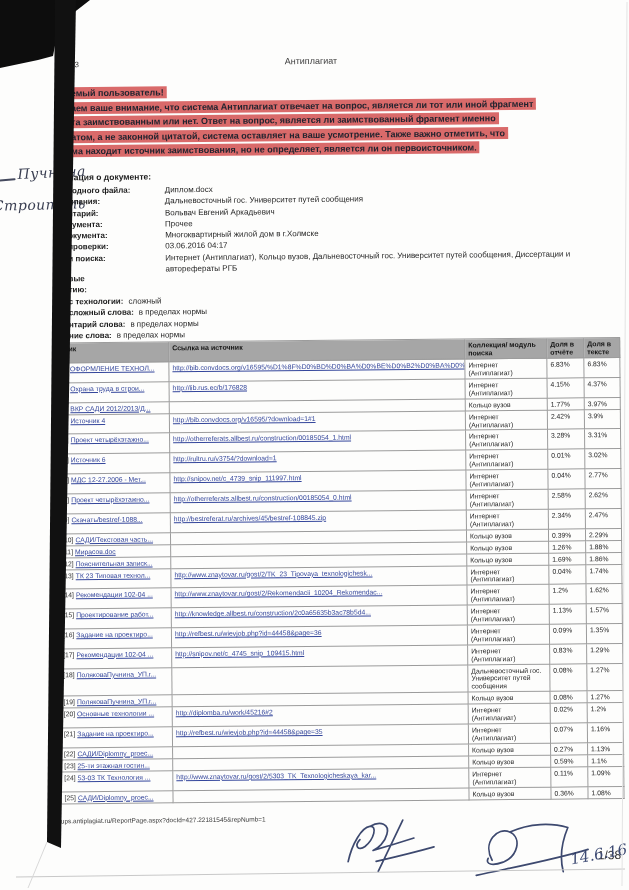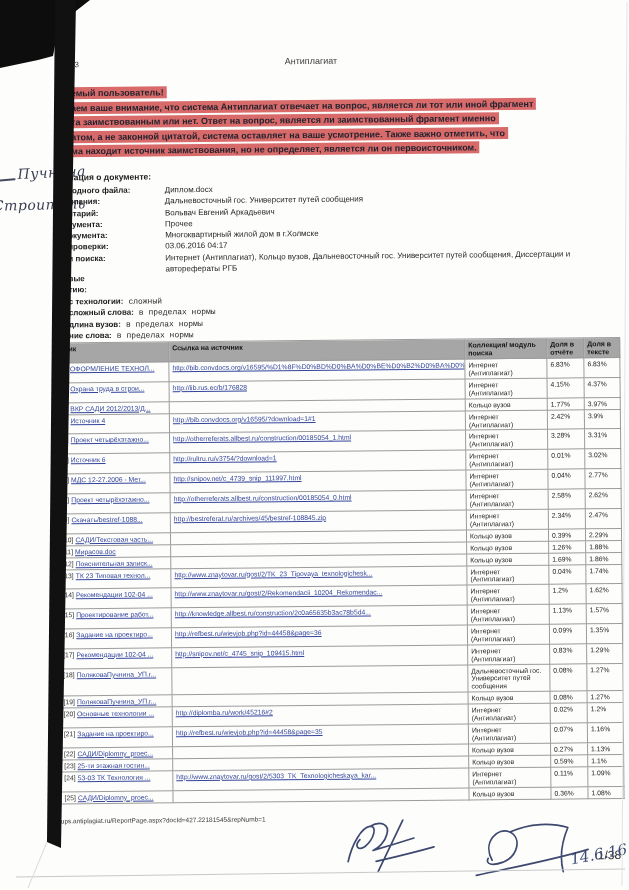--- a/index.html
+++ b/index.html
@@ -23,21 +23,21 @@
   .pen-dash { position:absolute; top:176px; left:1px; width:17px; height:2px; background:#454a5e; border-radius:2px; transform:rotate(-5deg); }
 
   .docinfo-title { position:absolute; top:170px; left:70px; font-size:8.5px; font-weight:bold; color:#1d1d1d; }
   .docinfo { position:absolute; top:183px; left:70px; width:545px; }
   .di-row { display:flex; font-size:8px; line-height:11.3px; }
   .di-label { width:97px; flex:none; font-weight:bold; color:#1d1d1d; }
   .di-value { flex:1; color:#262626; }
 
   .params { position:absolute; top:271px; left:70px; font-size:8px; line-height:11.4px; }
   .p-label { font-weight:bold; color:#1d1d1d; margin-right:5px; }
-  .p-value { color:#262626;font-family:Liberation Mono, monospace; }
+  .p-value { color:#262626; }
 
   .sources { position:absolute; top:340px; left:57px; width:564px; font-size:6.8px; line-height:7.9px;
              border-left:1px solid #9c9c9c; border-top:1px solid #9c9c9c; }
   .srow { display:grid; grid-template-columns:112px 296px 82px 37px 36px; }
   .scell { border-right:1px solid #9c9c9c; border-bottom:1px solid #9c9c9c; padding:2px 3px 1px; overflow:hidden; min-height:12px; }
   .shead .scell { background:var(--table-header-bg,#a6a6a6); color:#141414; font-weight:bold; font-size:7px; line-height:8px; }
   .c-src, .c-url { white-space:nowrap; }
   .c-pct { white-space:nowrap; }
   a.lnk { color:var(--link-blue,#35479c); text-decoration:underline; cursor:pointer; }
   .row-num { color:#333; margin-right:2px; }
@@ -127,21 +127,21 @@
 
         <div class="param-row">
           <span class="p-label">с технологии:</span><span class="p-value">сложный</span>
         </div>
 
         <div class="param-row">
           <span class="p-label">сложный слова:</span><span class="p-value">в пределах нормы</span>
         </div>
 
         <div class="param-row">
-          <span class="p-label">длина вузов:</span><span class="p-value">в пределах нормы</span>
+          <span class="p-label">нтарий слова:</span><span class="p-value">в пределах нормы</span>
         </div>
 
         <div class="param-row">
           <span class="p-label">ние слова:</span><span class="p-value">в пределах нормы</span>
         </div>
       </div>
 
     <div class="sources">
       <div class="srow shead">
         <div class="scell">чник</div>

